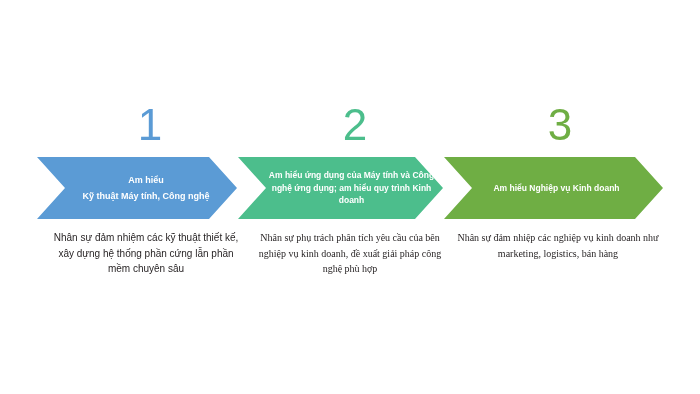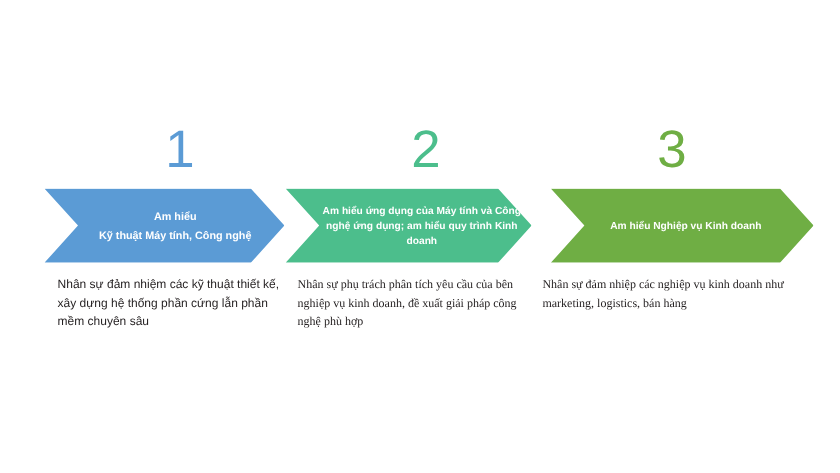--- a/index.html
+++ b/index.html
@@ -84,38 +84,39 @@
 
   .chev-2 {
     left: 238px;
     width: 205px;
     clip-path: polygon(0 0, 177px 0, 205px 50%, 177px 100%, 0 100%, 28px 50%);
     padding-left: 30px;
     padding-right: 8px;
   }
 
   .chev-3 {
-    left: 459px;
+    left: 444px;
     width: 219px;
     clip-path: polygon(0 0, 191px 0, 219px 50%, 191px 100%, 0 100%, 28px 50%);
     padding-left: 28px;
     padding-right: 22px;
   }
 
   
   .captions-row {
     position: absolute;
     left: 0;
     top: 230px;
     width: 700px;
     height: 80px;
   }
   .caption {
     position: absolute;
     top: 0;
+    text-align: center;
     color: #231f20;
     font-size: 10px;
     line-height: 15.5px;
     font-weight: 400;
   }
   .cap-1 { left: 48px;  width: 196px; }
   .cap-2 { left: 248px; width: 204px; font-family: Liberation Serif, serif; }
   .cap-3 { left: 452px; width: 212px; }
 </style>
 </head>

